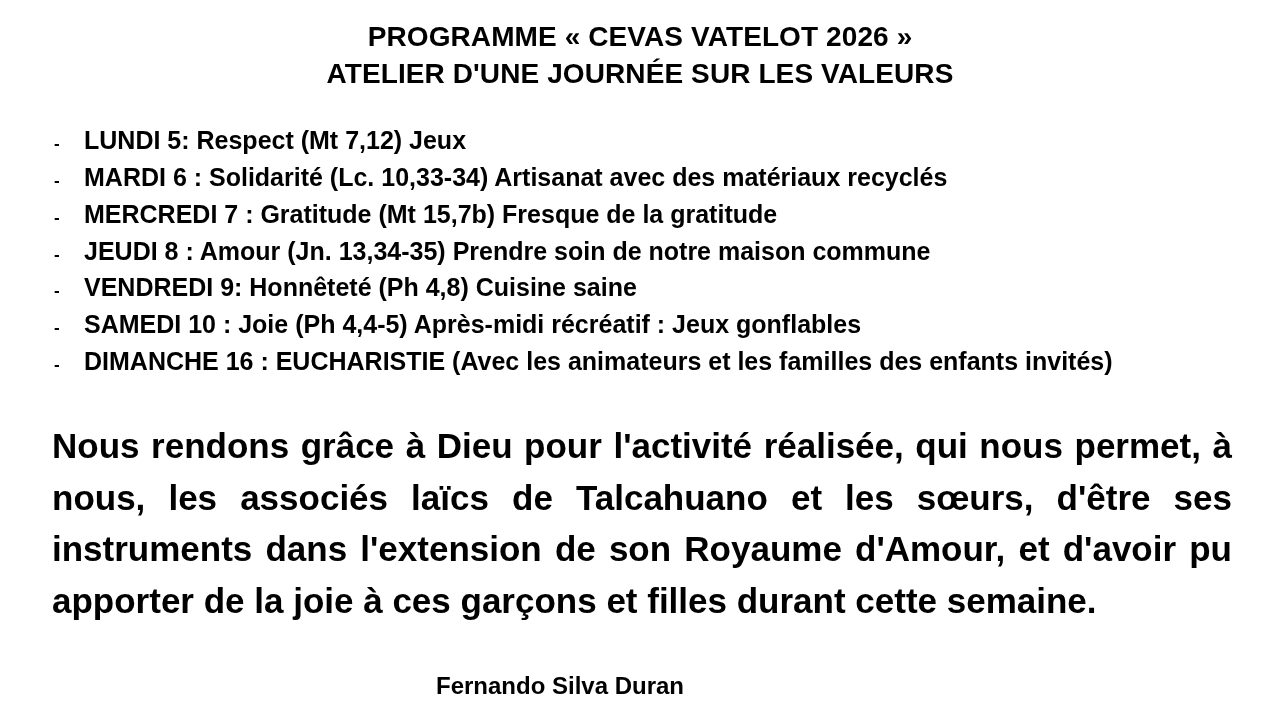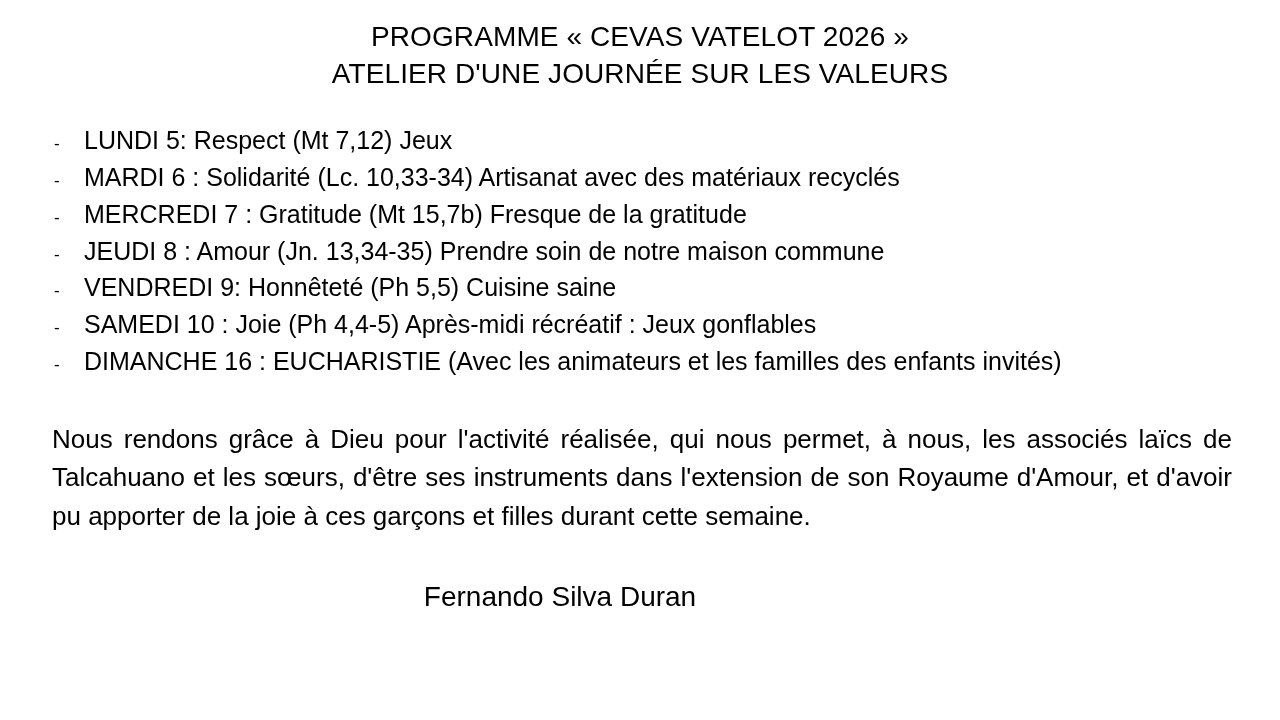--- a/index.html
+++ b/index.html
@@ -13,20 +13,21 @@
     font-family: "Liberation Sans", sans-serif;
     color: #000000;
     overflow: hidden;
   }
   .page {
     position: relative;
     width: 1280px;
     height: 720px;
     box-sizing: border-box;
     padding: 18px 24px 0 24px;
+    font-weight: bold;
   }
   .title-block {
     text-align: center;
     font-size: 28px;
     line-height: 1.33;
     letter-spacing: 0.1px;
   }
   .title-line {
     display: block;
     white-space: nowrap;
@@ -46,31 +47,31 @@
     width: 30px;
     flex: 0 0 30px;
     font-size: 17px;
     color: #000;
   }
   .schedule-text {
     flex: 1 1 auto;
   }
   .paragraph {
     margin-top: 40px;
-    font-size: 26px;
+    font-size: 35px;
     line-height: 1.48;
     text-align: justify;
     text-justify: inter-word;
     padding: 0 2px 0 28px;
     margin-right: 22px;
   }
   .signature {
     margin-top: 42px;
     text-align: center;
-    font-size: 28px;
+    font-size: 24px;
     line-height: 1.42;
     padding-right: 160px;
   }
   .signature-line {
     display: block;
   }
 </style>
 </head>
 <body>
 
@@ -93,21 +94,21 @@
     <div class="schedule-item">
       <span class="bullet">-</span>
       <span class="schedule-text">MERCREDI 7 : Gratitude (Mt 15,7b) Fresque de la gratitude</span>
     </div>
     <div class="schedule-item">
       <span class="bullet">-</span>
       <span class="schedule-text">JEUDI 8 : Amour (Jn. 13,34-35) Prendre soin de notre maison commune</span>
     </div>
     <div class="schedule-item">
       <span class="bullet">-</span>
-      <span class="schedule-text">VENDREDI 9: Honnêteté (Ph 5,5) Cuisine saine</span>
+      <span class="schedule-text">VENDREDI 9: Honnêteté (Ph 4,8) Cuisine saine</span>
     </div>
     <div class="schedule-item">
       <span class="bullet">-</span>
       <span class="schedule-text">SAMEDI 10 : Joie (Ph 4,4-5) Après-midi récréatif : Jeux gonflables</span>
     </div>
     <div class="schedule-item">
       <span class="bullet">-</span>
       <span class="schedule-text">DIMANCHE 16 : EUCHARISTIE (Avec les animateurs et les familles des enfants invités)</span>
     </div>
   </div>

